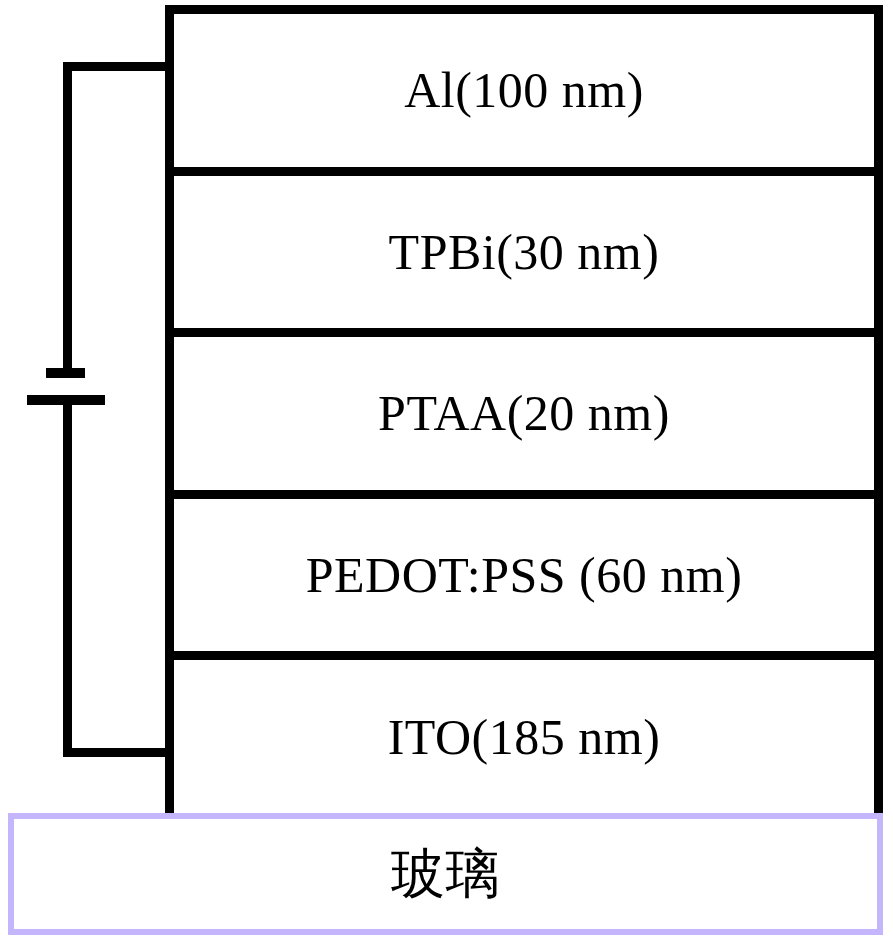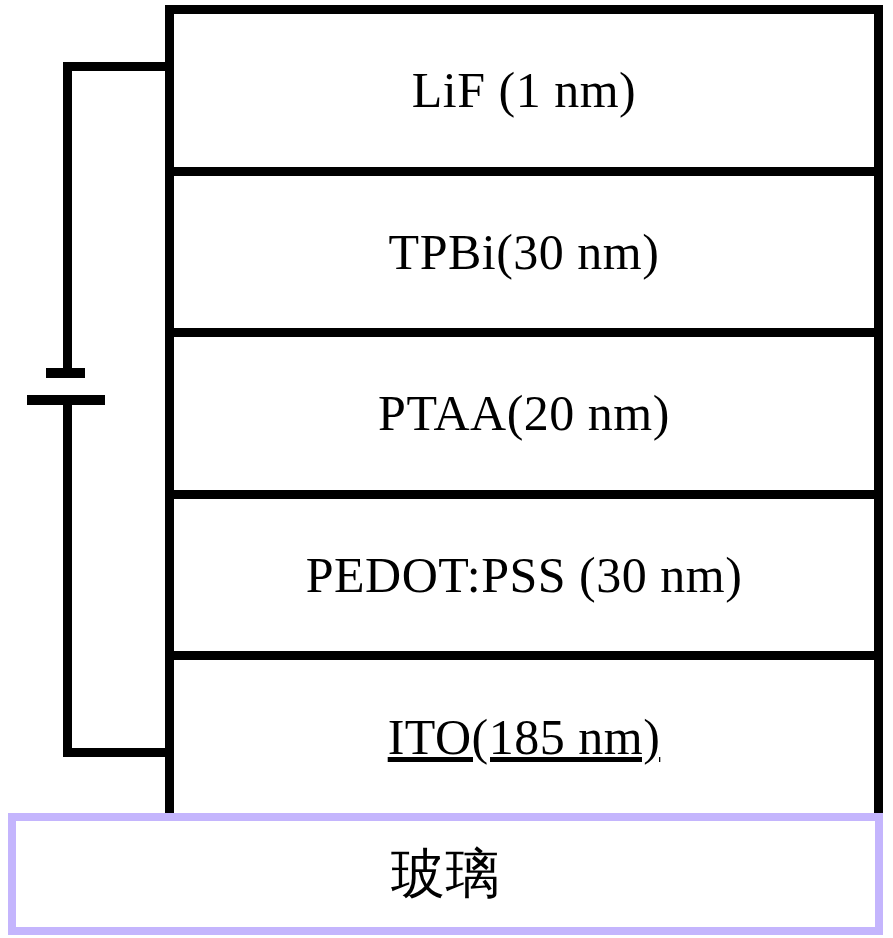--- a/index.html
+++ b/index.html
@@ -35,21 +35,20 @@
     flex: 1 1 0;
     box-sizing: border-box;
     border-bottom: 9px solid #000000;
     display: flex;
     align-items: center;
     justify-content: center;
     background: #ffffff;
   }
   .layer:last-child {
     border-bottom: none;
-    text-decoration: underline;
   }
   .layer-label {
     font-size: 50px;
     line-height: 1;
     white-space: nowrap;
     letter-spacing: 0.5px;
   }
   .layer-label sub {
     font-size: 0.62em;
     line-height: 0;
@@ -59,21 +58,21 @@
   }
 
   
   .substrate {
     position: absolute;
     left: 8px;
     top: 813px;
     width: 875px;
     height: 122px;
     box-sizing: border-box;
-    border: 8px solid #c4b5fd;
+    border: 6px solid #c4b5fd;
     background: #ffffff;
     display: flex;
     align-items: center;
     justify-content: center;
   }
   .substrate .layer-label {
     font-size: 54px;
   }
 
   
@@ -95,36 +94,36 @@
 
   <div class="wire wire-top-h"></div>
   <div class="wire wire-v-upper"></div>
   <div class="plate plate-short"></div>
   <div class="plate plate-long"></div>
   <div class="wire wire-v-lower"></div>
   <div class="wire wire-bottom-h"></div>
 
   <div class="stack">
 
+    <div class="layer">
+      <span class="layer-label">Al(100 nm)</span>
+    </div>
 
-    <div class="layer">
-      <span class="layer-label">LiF (1 nm)</span>
-    </div>
 
     <div class="layer">
       <span class="layer-label">TPBi(30 nm)</span>
     </div>
 
 
     <div class="layer">
       <span class="layer-label">PTAA(20 nm)</span>
     </div>
 
     <div class="layer">
-      <span class="layer-label">PEDOT:PSS (30 nm)</span>
+      <span class="layer-label">PEDOT:PSS (60 nm)</span>
     </div>
 
     <div class="layer">
       <span class="layer-label">ITO(185 nm)</span>
     </div>
 
   </div>
 
   <div class="substrate">
     <span class="layer-label">玻璃</span>

